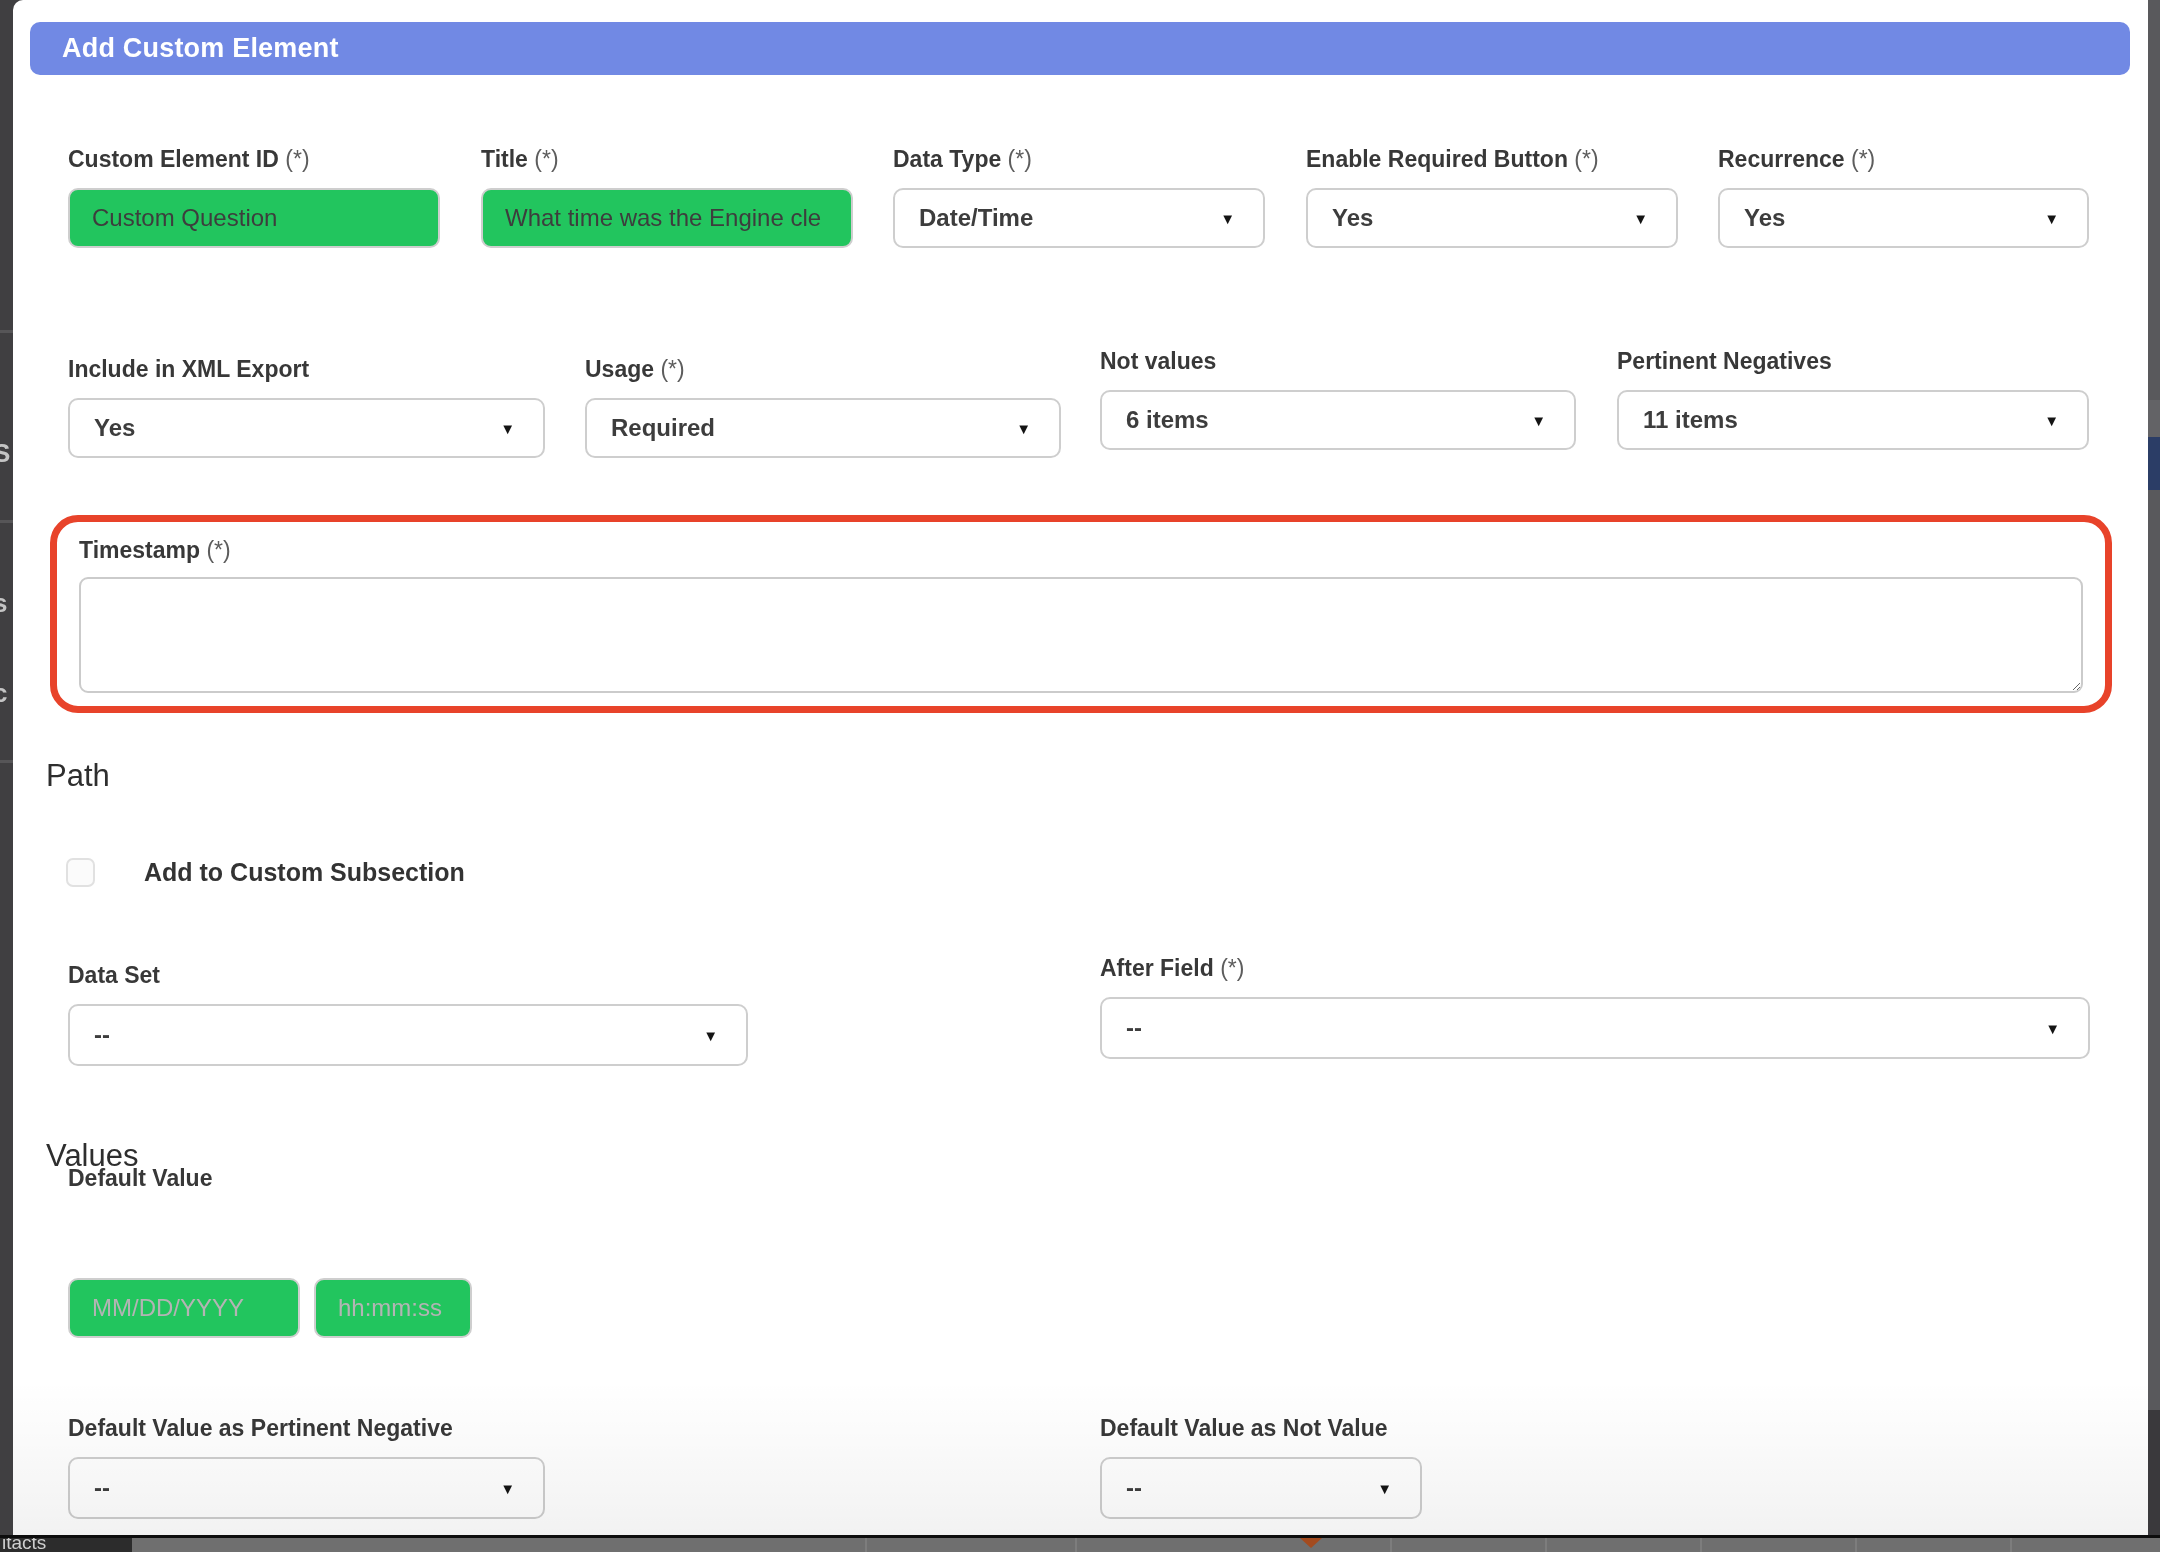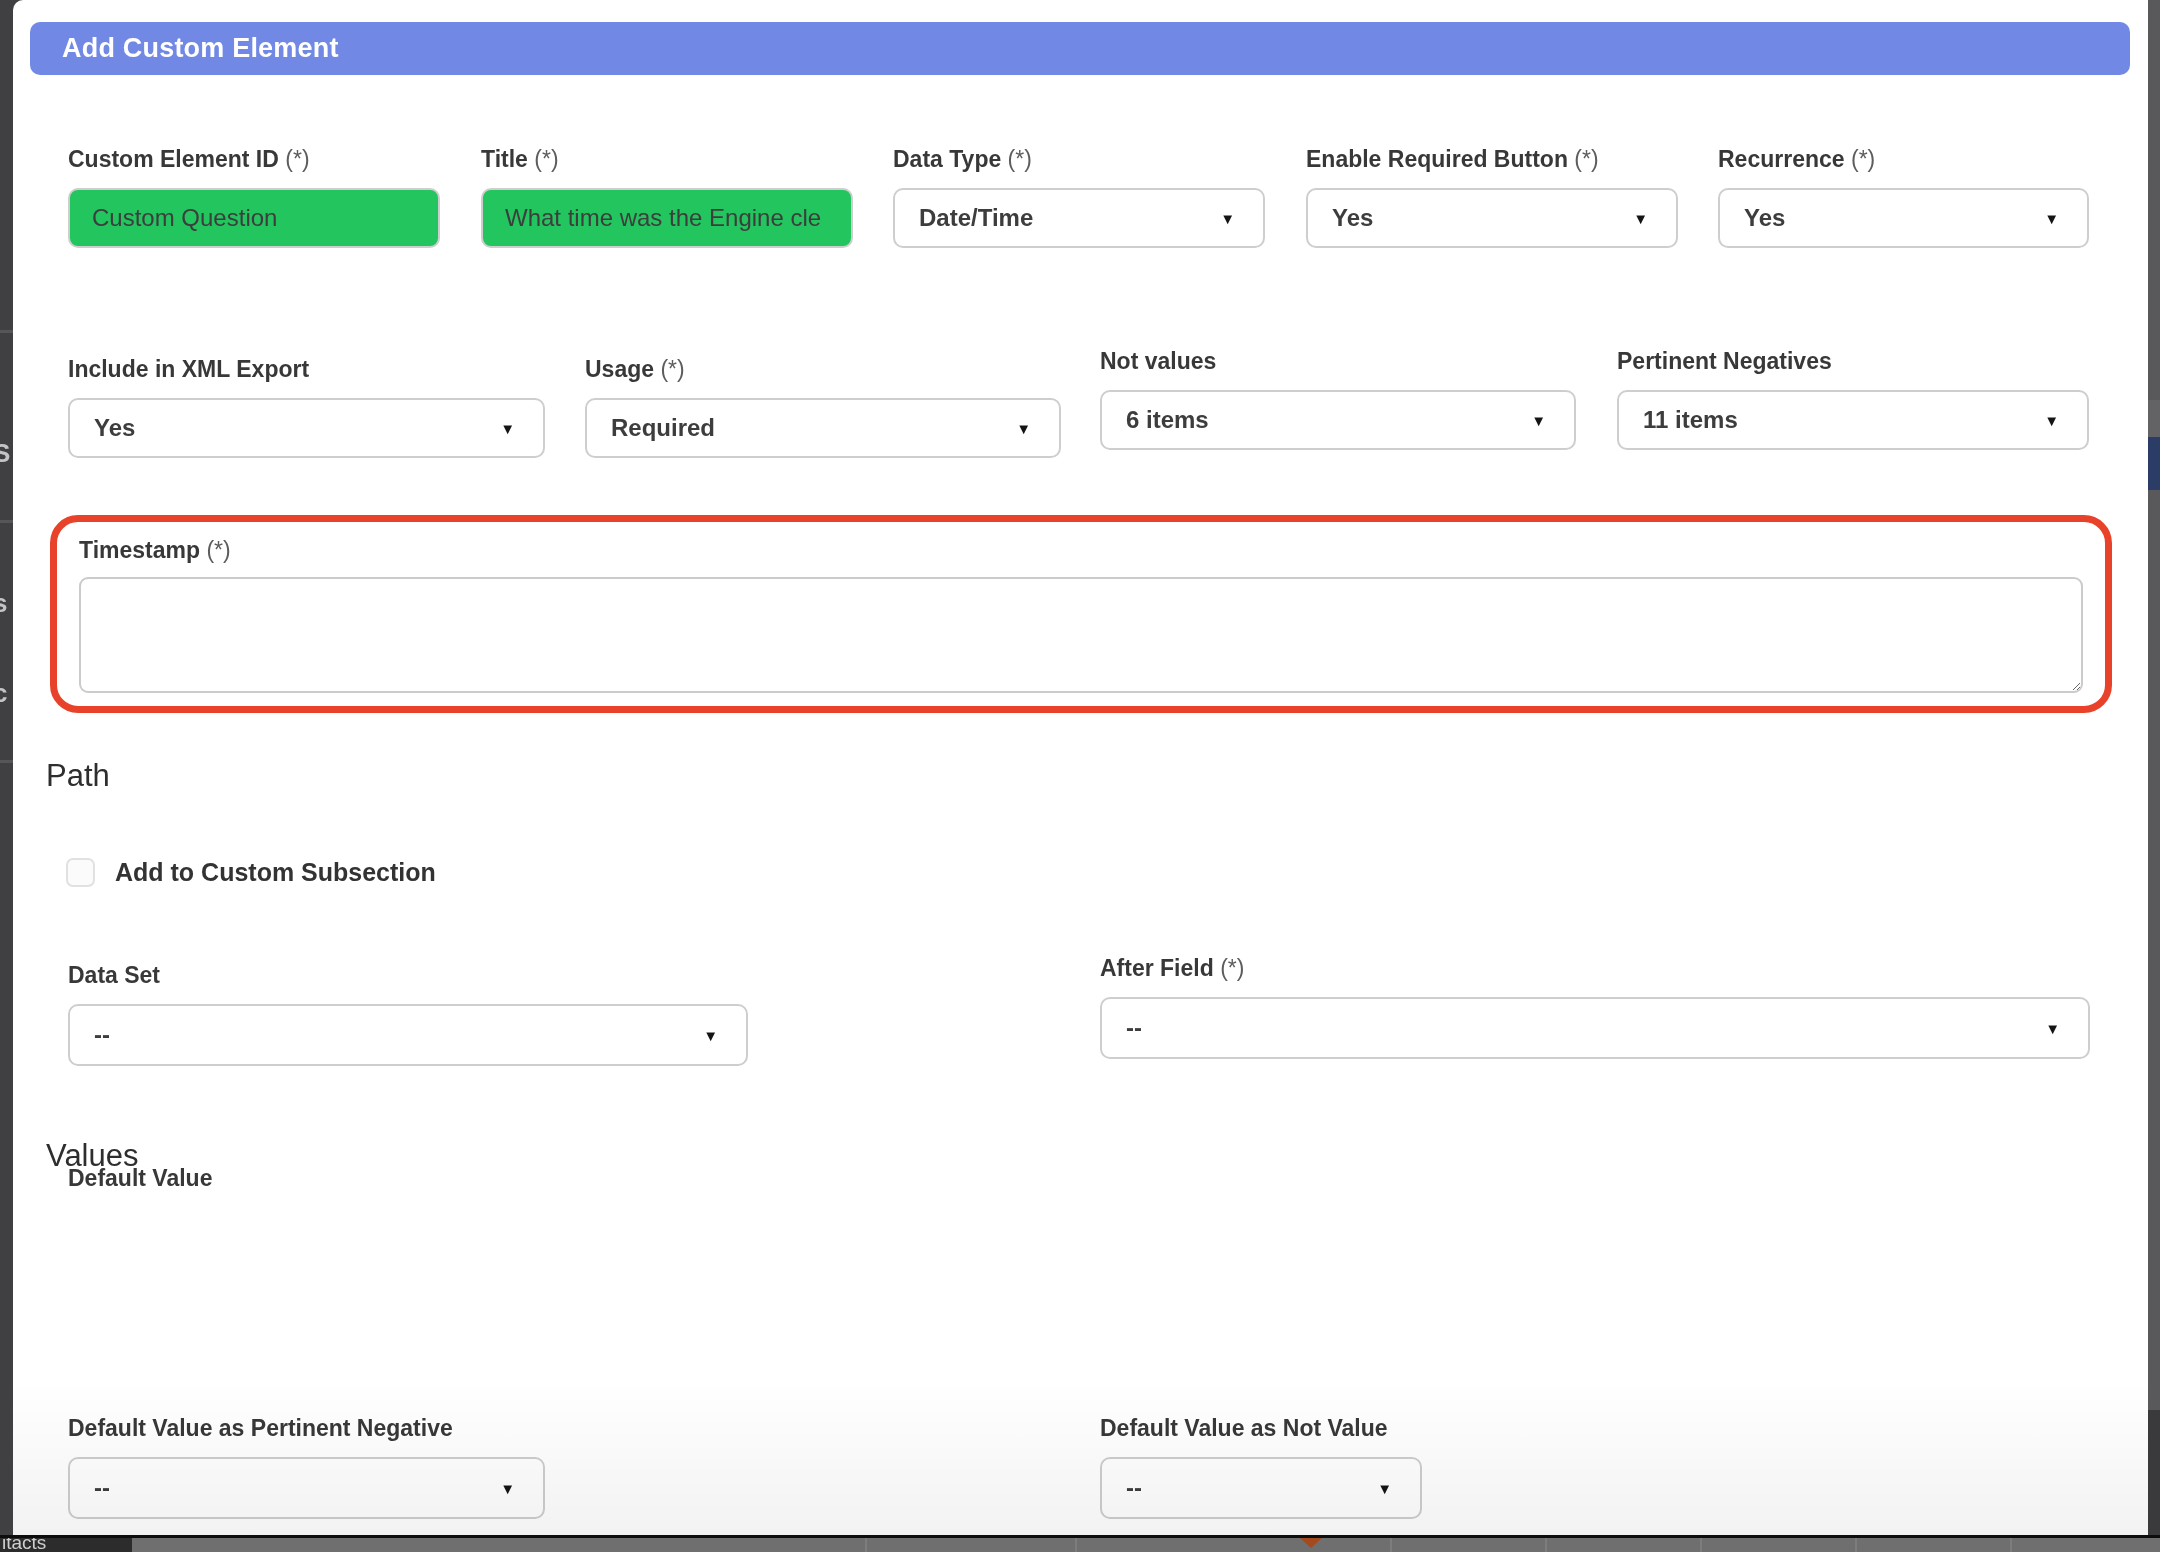--- a/index.html
+++ b/index.html
@@ -51,21 +51,21 @@
   .def-wrap { position:absolute; left:50px; top:515px; width:2062px; height:198px;
               border:7px solid #e8432a; border-radius:28px; background:#fff; padding:15px 22px; }
   .def-wrap .lbl { margin-bottom:13px; }
   .def-area { width:100%; height:116px; border:2px solid #cbcbcb; border-radius:9px; resize:both;
               font-family:"Liberation Sans", sans-serif; font-size:22px; padding:10px 14px; outline:none; color:#3d3d3d; }
 
   
   .sect { position:absolute; font-size:31px; font-weight:400; color:#2e2e2e; }
 
   
-  .chk-row { position:absolute; left:66px; top:858px; display:flex; align-items:center; }
+  .chk-row { position:absolute; left:66px; top:858px; display:flex; align-items:center;gap:29px; }
   .chk { width:29px; height:29px; border:2px solid #e1e1e1; border-radius:7px; background:#fbfbfb; cursor:pointer; }
   .chk-lbl { margin-left:20px; font-size:25px; font-weight:700; color:#333; }
 
   
   .dv-inputs { position:absolute; left:68px; top:1278px; display:flex; gap:14px; }
   .dv-date { width:232px; height:60px; }
   .dv-time { width:158px; height:60px; }
 </style>
 </head>
 <body>
@@ -175,20 +175,24 @@
     <div class="sel h62">
       <span class="val">--</span>
       <span class="caret">▼</span>
     </div>
   </div>
 
   <div class="sect" style="left:46px; top:1138px">Values</div>
 
   <div class="grp" style="left:68px; top:1165px; width:500px">
     <span class="lbl">Default Value</span>
+  </div>
+  <div class="dv-inputs">
+    <input class="tin dv-date" type="text" placeholder="MM/DD/YYYY" style="">
+    <input class="tin dv-time" type="text" placeholder="hh:mm:ss" style="">
   </div>
 
   <div class="grp" style="left:68px; top:1415px; width:477px">
     <span class="lbl">Default Value as Pertinent Negative</span>
     <div class="sel h62">
       <span class="val">--</span>
       <span class="caret">▼</span>
     </div>
   </div>
   <div class="grp" style="left:1100px; top:1415px; width:322px">

